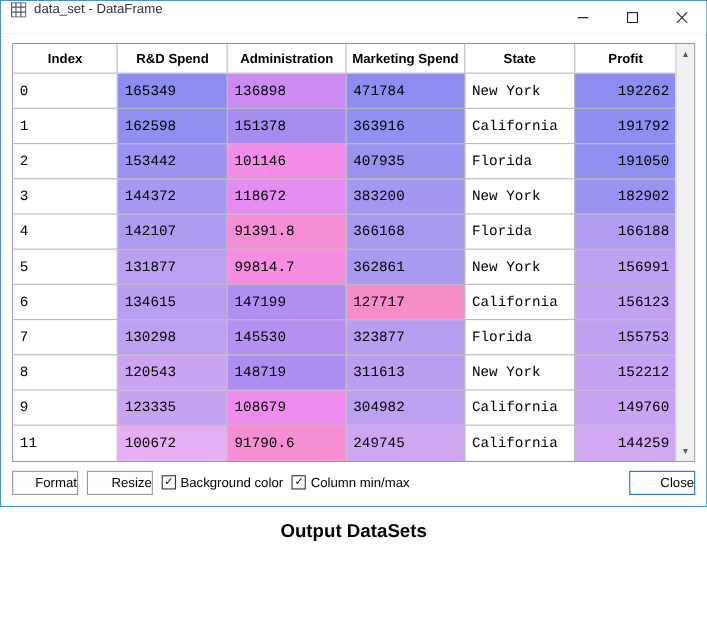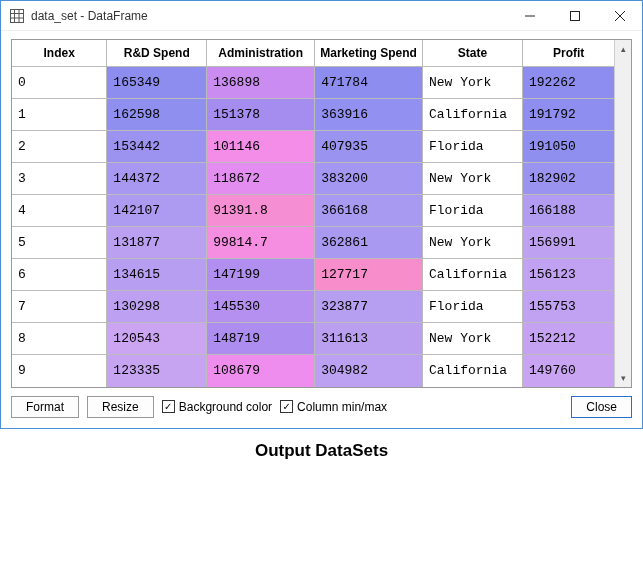--- a/index.html
+++ b/index.html
@@ -10,21 +10,20 @@
     background: #fff;
     width: 643px;
   }
   .window {
     border: 1px solid #4a90d9;
     width: 643px;
   }
   .titlebar {
     height: 30px;
     display: flex;
-    align-items: center;
     padding: 0 0 0 8px;
     background: #fff;
     border-bottom: 1px solid #eee;
   }
   .titlebar .icon {
     width: 16px; height: 16px;
     margin-right: 6px;
     display: inline-flex;
     align-items: center;
     justify-content: center;
@@ -74,21 +73,21 @@
     padding: 6px 6px;
     height: 32px;
     vertical-align: middle;
     white-space: nowrap;
   }
   tbody td:first-child {
     background: #fff;
     font-family: "Courier New", monospace;
     border-left: none;
   }
-  tbody td:last-child { border-right: none; }
+  tbody td:last-child { border-right: none; text-align: right; }
   tbody tr:last-child td { border-bottom: none; }
   .scroll {
     width: 17px;
     background: #f0f0f0;
     display: flex;
     flex-direction: column;
     border-left: 1px solid #ccc;
   }
   .scroll-btn {
     height: 17px;
@@ -101,21 +100,21 @@
   .scroll-track { flex: 1; }
   .bottom-bar {
     display: flex;
     align-items: center;
     gap: 8px;
     margin-top: 8px;
   }
   .btn {
     border: 1px solid #999;
     background: #fdfdfd;
-    padding: 3px 14px;
+    padding: 3px 0;
     font-size: 12px;
     font-family: "Segoe UI", Tahoma, sans-serif;
     min-width: 60px;
     text-align: right;
   }
   .btn.primary { border: 1.5px solid #2a6fc9; }
   .btn.disabled { color: #aaa; border-color: #ccc; }
   .chk {
     display: flex;
     align-items: center;
@@ -270,20 +269,28 @@
               <td style="background:#c6a3f2">152212</td>
             </tr>
             <tr>
               <td>9</td>
               <td style="background:#c7a4f2">123335</td>
               <td style="background:#ef8def">108679</td>
               <td style="background:#bca0f1">304982</td>
               <td>California</td>
               <td style="background:#c9a4f2">149760</td>
             </tr>
+            <tr>
+              <td>11</td>
+              <td style="background:#e6aef3">100672</td>
+              <td style="background:#f68ed4">91790.6</td>
+              <td style="background:#cea6f2">249745</td>
+              <td>California</td>
+              <td style="background:#d1a7f2">144259</td>
+            </tr>
           </tbody>
       </table>
       <div class="scroll">
         <div class="scroll-btn">▴</div>
         <div class="scroll-track"></div>
         <div class="scroll-btn">▾</div>
       </div>
     </div>
 
     <div class="bottom-bar">

